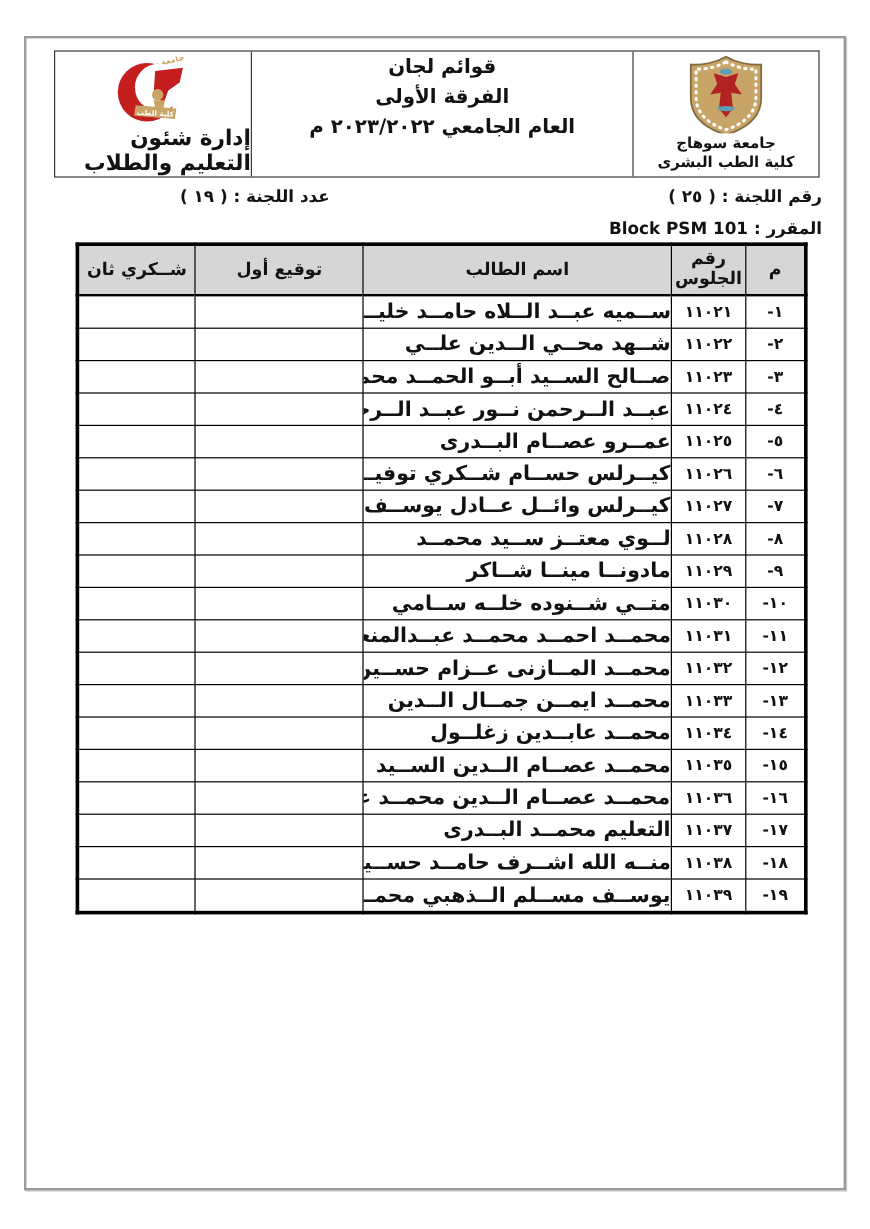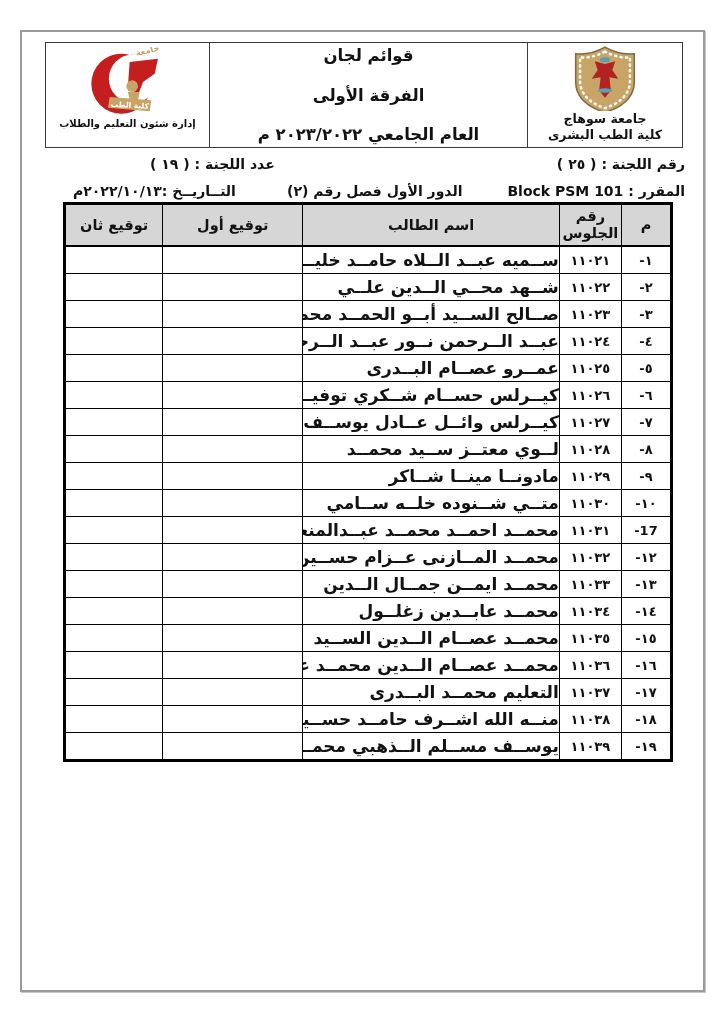--- a/index.html
+++ b/index.html
@@ -7,25 +7,25 @@
        font-family:"DejaVu Sans",sans-serif;font-weight:bold;color:#121212;}
   .sheet{position:absolute;left:20px;top:30px;width:681px;height:958px;
          border:2px solid #9a9a9a;box-shadow:1px 1px 0 #c9c9c9;direction:rtl;background:#fff;}
   
   .header-grid{position:absolute;top:10px;right:20px;width:636px;height:104px;
                display:flex;border:1px solid #3a3a3a;background:#fff;}
   .hcell{box-sizing:border-box;display:flex;flex-direction:column;align-items:center;
          justify-content:flex-start;border-left:1px solid #3a3a3a;overflow:hidden;}
   .hcell:last-child{border-left:none;}
   .cell-university{width:155px;padding-top:2px;}
-  .cell-title{width:318px;justify-content:space-between;text-align:center;}
+  .cell-title{width:318px;justify-content:flex-start;text-align:center;}
   .cell-admin{width:163px;padding-top:4px;}
   .uni-line{font-size:12.5px;line-height:1.25;}
   .title-line{font-size:16.5px;line-height:25px;}
-  .admin-label{font-size:10px;margin-top:1px;}
+  .admin-label{font-size:18px;margin-top:1px;}
   .logo-svg{display:block;}
   
   .info-row{position:absolute;height:26px;line-height:26px;font-size:14px;white-space:nowrap;}
   .i-committee{top:119px;right:18px;}
   .i-building{top:119px;left:261px;}
   .i-count{top:119px;left:128px;}
   .i-course{top:146px;right:18px;}
   .i-floor{top:146px;left:265px;}
   .i-date{top:146px;left:51px;}
   
@@ -80,38 +80,36 @@
         <path d="M30 60 L80 64 L78 77 L28 73 Z" fill="#c8a566"></path>
         <text x="54" y="73" font-size="9" fill="#ffffff" text-anchor="middle" transform="rotate(3 54 73)" font-weight="bold">كلية الطب</text>
       </svg>
       <div class="admin-label">إدارة شئون التعليم والطلاب</div>
     </div>
   </div>
 
   <div class="info-row i-committee">رقم اللجنة : ( ٢٥ )</div>
   <div class="info-row i-count">عدد اللجنة : ( ١٩ )</div>
   <div class="info-row i-course">المقرر : Block PSM 101</div>
-  <div class="info-row i-floor">الدور الأول فصل رقم (٢)</div>
-  <div class="info-row i-date">التــاريــخ :٢٠٢٢/١٠/١٣م</div>
 
   <table class="students">
     <colgroup>
       <col class="w-idx">
         <col class="w-seat">
         <col class="w-name">
         <col class="w-sig1">
         <col class="w-sig2">
     </colgroup>
     <thead>
       <tr>
         <th>م</th>
         <th class="h-seat">رقم الجلوس</th>
         <th>اسم الطالب</th>
         <th>توقيع أول</th>
-        <th>توقيع ثان</th>
+        <th>شــكري ثان</th>
       </tr>
     </thead>
     <tbody>
 
     <tr>
         <td class="c-idx">١-</td>
         <td class="c-seat">١١٠٢١</td>
         <td class="c-name">ســميه عبــد الــلاه حامــد خليــل</td>
         <td class="c-sig"></td>
         <td class="c-sig"></td>
@@ -173,21 +171,21 @@
         <td class="c-sig"></td>
       </tr>
         <tr>
         <td class="c-idx">١٠-</td>
         <td class="c-seat">١١٠٣٠</td>
         <td class="c-name">متــي شــنوده خلــه ســامي</td>
         <td class="c-sig"></td>
         <td class="c-sig"></td>
       </tr>
         <tr>
-        <td class="c-idx">17-</td>
+        <td class="c-idx">١١-</td>
         <td class="c-seat">١١٠٣١</td>
         <td class="c-name">محمــد احمــد محمــد عبــدالمنعم جعفــر</td>
         <td class="c-sig"></td>
         <td class="c-sig"></td>
       </tr>
         <tr>
         <td class="c-idx">١٢-</td>
         <td class="c-seat">١١٠٣٢</td>
         <td class="c-name">محمــد المــازنى عــزام حســين</td>
         <td class="c-sig"></td>

